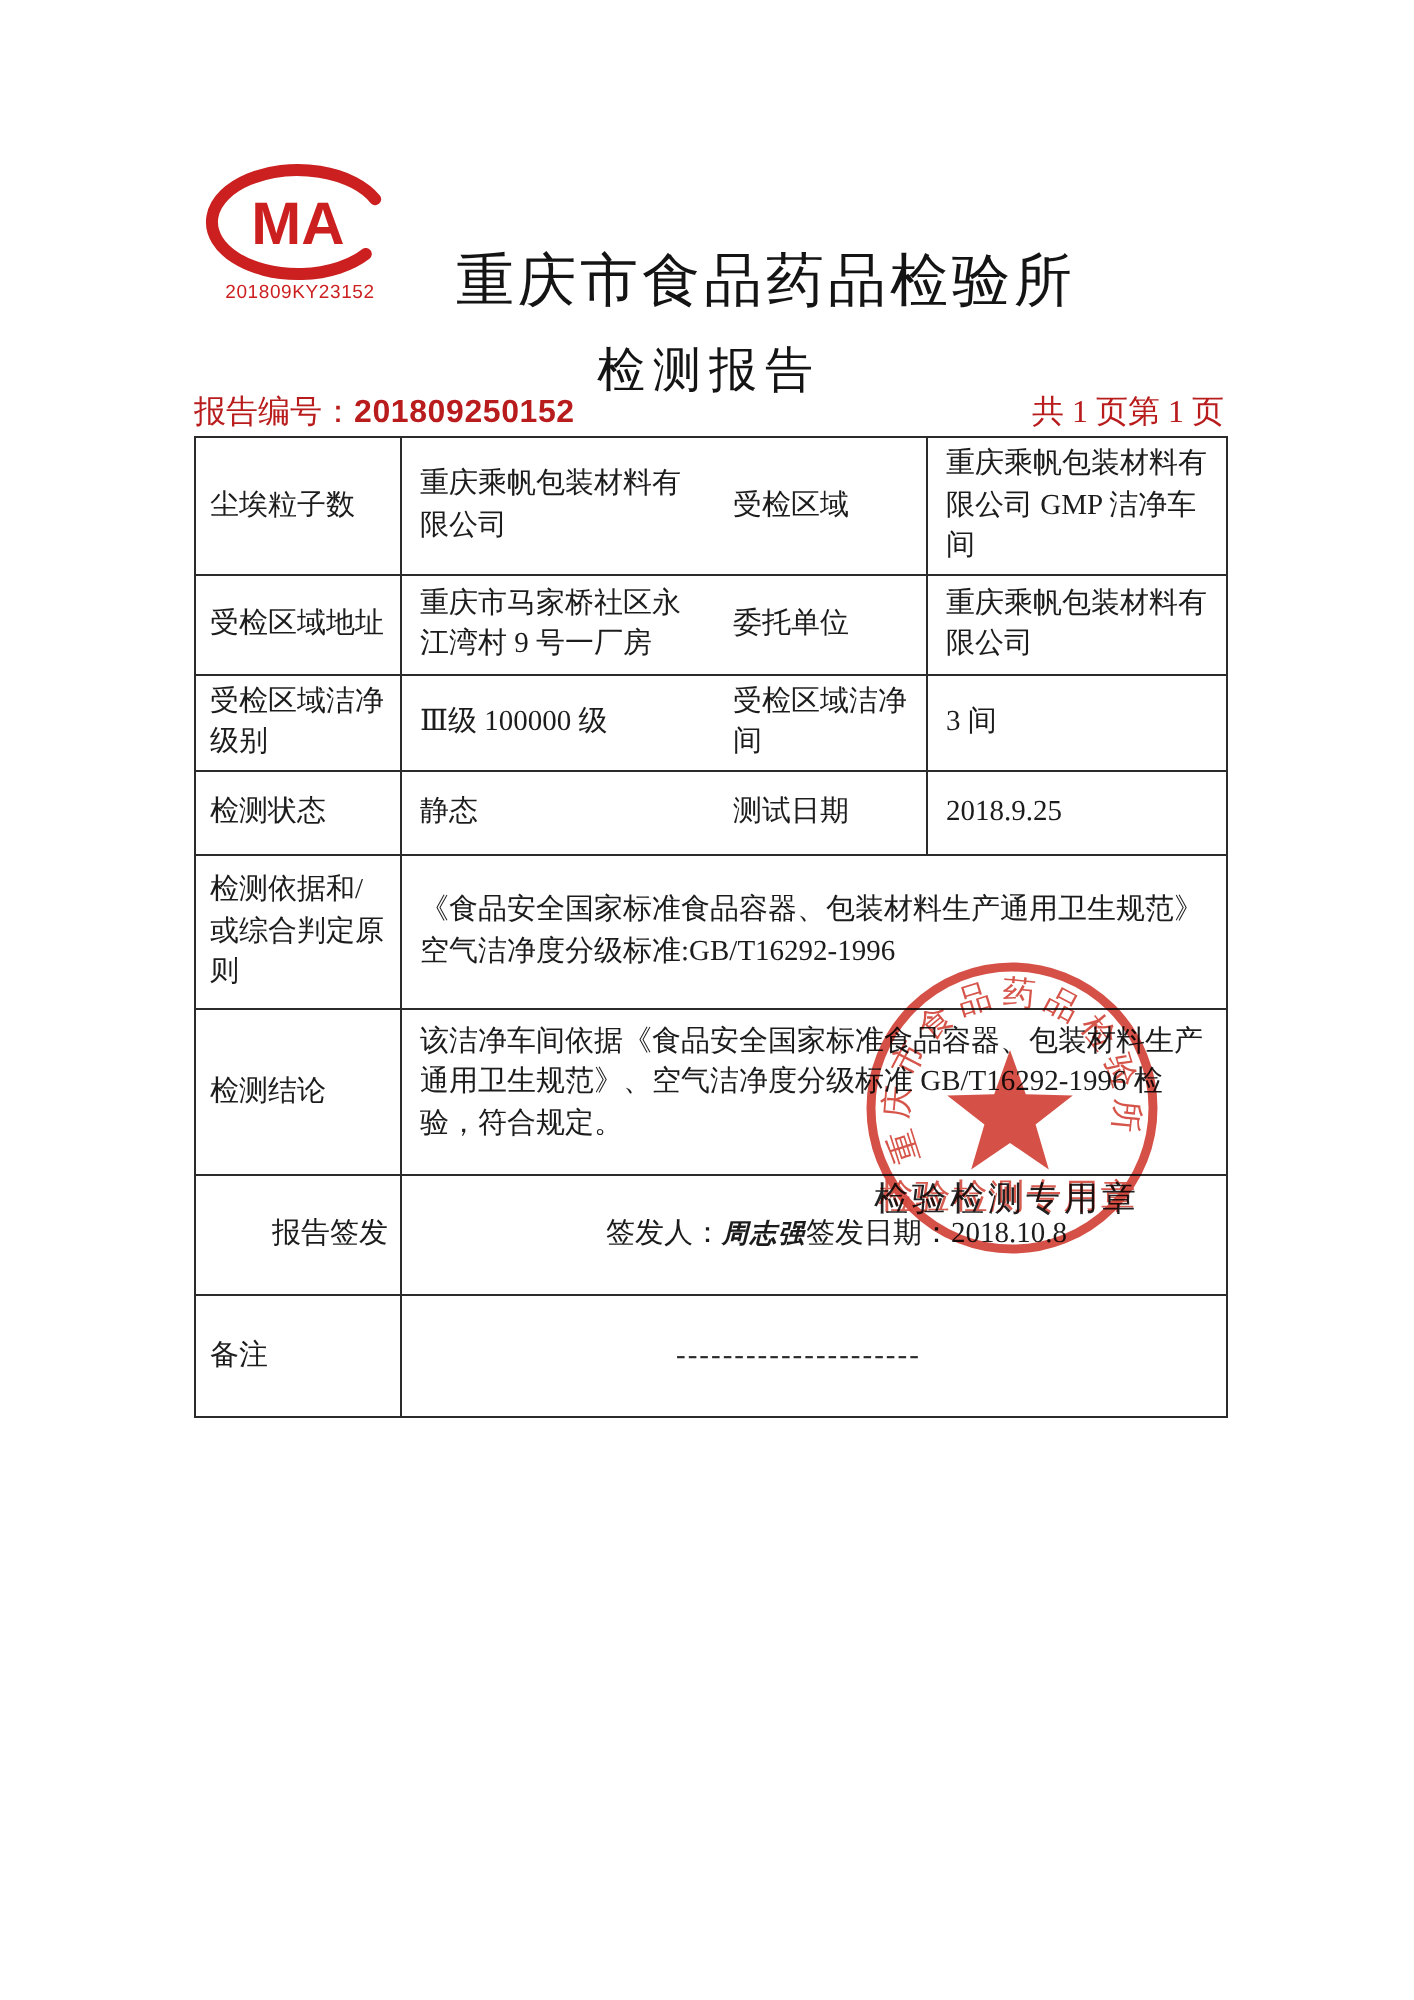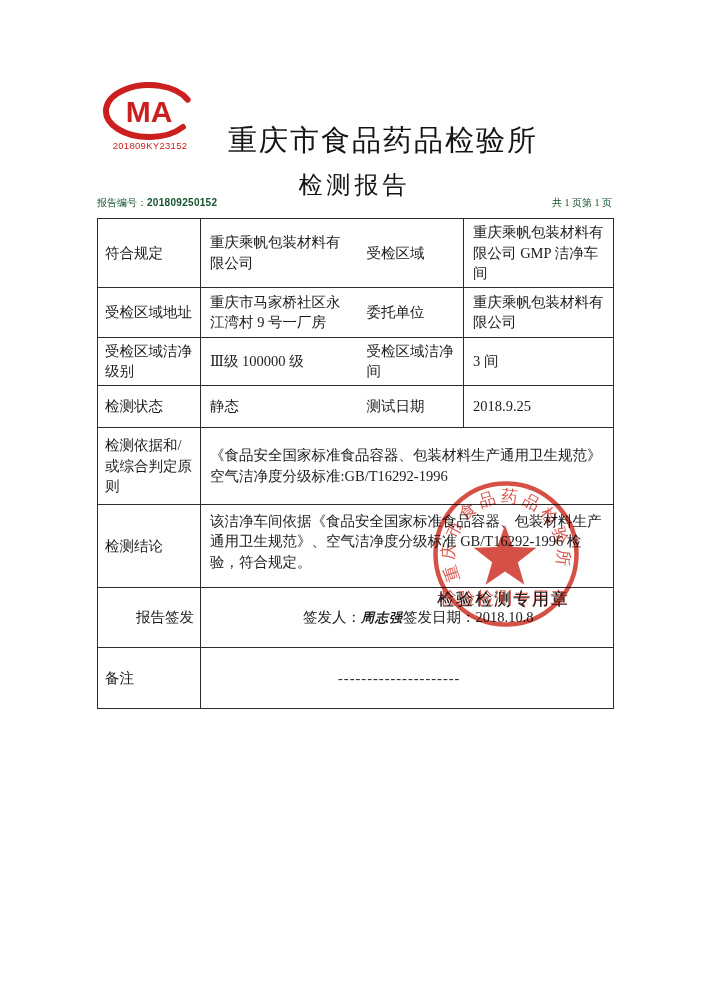--- a/index.html
+++ b/index.html
@@ -12,21 +12,21 @@
   .org-title {
     position:absolute; left:228px; top:121px; margin:0;
     font-size:29px; font-weight:500; letter-spacing:2px; white-space:nowrap; color:#141414;
   }
   .report-title {
     position:absolute; left:97px; top:169px; width:515px; margin:0; text-align:center;
     font-size:24px; font-weight:500; letter-spacing:4px; color:#141414;
   }
   .meta-row {
     position:absolute; left:97px; top:196px; width:515px;
-    display:flex; justify-content:space-between; font-size:10px; color:#14532d;
+    display:flex; justify-content:space-between; font-size:16px; color:#b91c1c;
   }
   .num-bold { font-family:"Liberation Sans","DejaVu Sans",sans-serif; font-weight:700; letter-spacing:.3px; }
   
   .report-table {
     position:absolute; left:97px; top:218px; width:516px;
     border-collapse:collapse; table-layout:fixed;
     font-size:14.5px; color:#1c1c1c; border:1.6px solid #2b2b2b;
   }
   .report-table td { border-bottom:1.6px solid #2b2b2b; vertical-align:middle; padding:3px 8px; line-height:1.42; }
   td.lbl  { border-right:1.6px solid #2b2b2b; padding-left:7px; padding-right:6px; }
@@ -75,21 +75,21 @@
 
   <table class="report-table">
     <colgroup>
       <col style="width:103px">
         <col style="width:160px">
         <col style="width:103px">
         <col style="width:150px">
     </colgroup>
     <tbody>
       <tr class="r1">
-        <td class="lbl">符合规定</td>
+        <td class="lbl">尘埃粒子数</td>
         <td class="val">重庆乘帆包装材料有限公司</td>
         <td class="lbl2">受检区域</td>
         <td class="val">重庆乘帆包装材料有限公司 GMP 洁净车间</td>
       </tr>
       <tr class="r2">
         <td class="lbl">受检区域地址</td>
         <td class="val">重庆市马家桥社区永江湾村 9 号一厂房</td>
         <td class="lbl2">委托单位</td>
         <td class="val">重庆乘帆包装材料有限公司</td>
       </tr>

